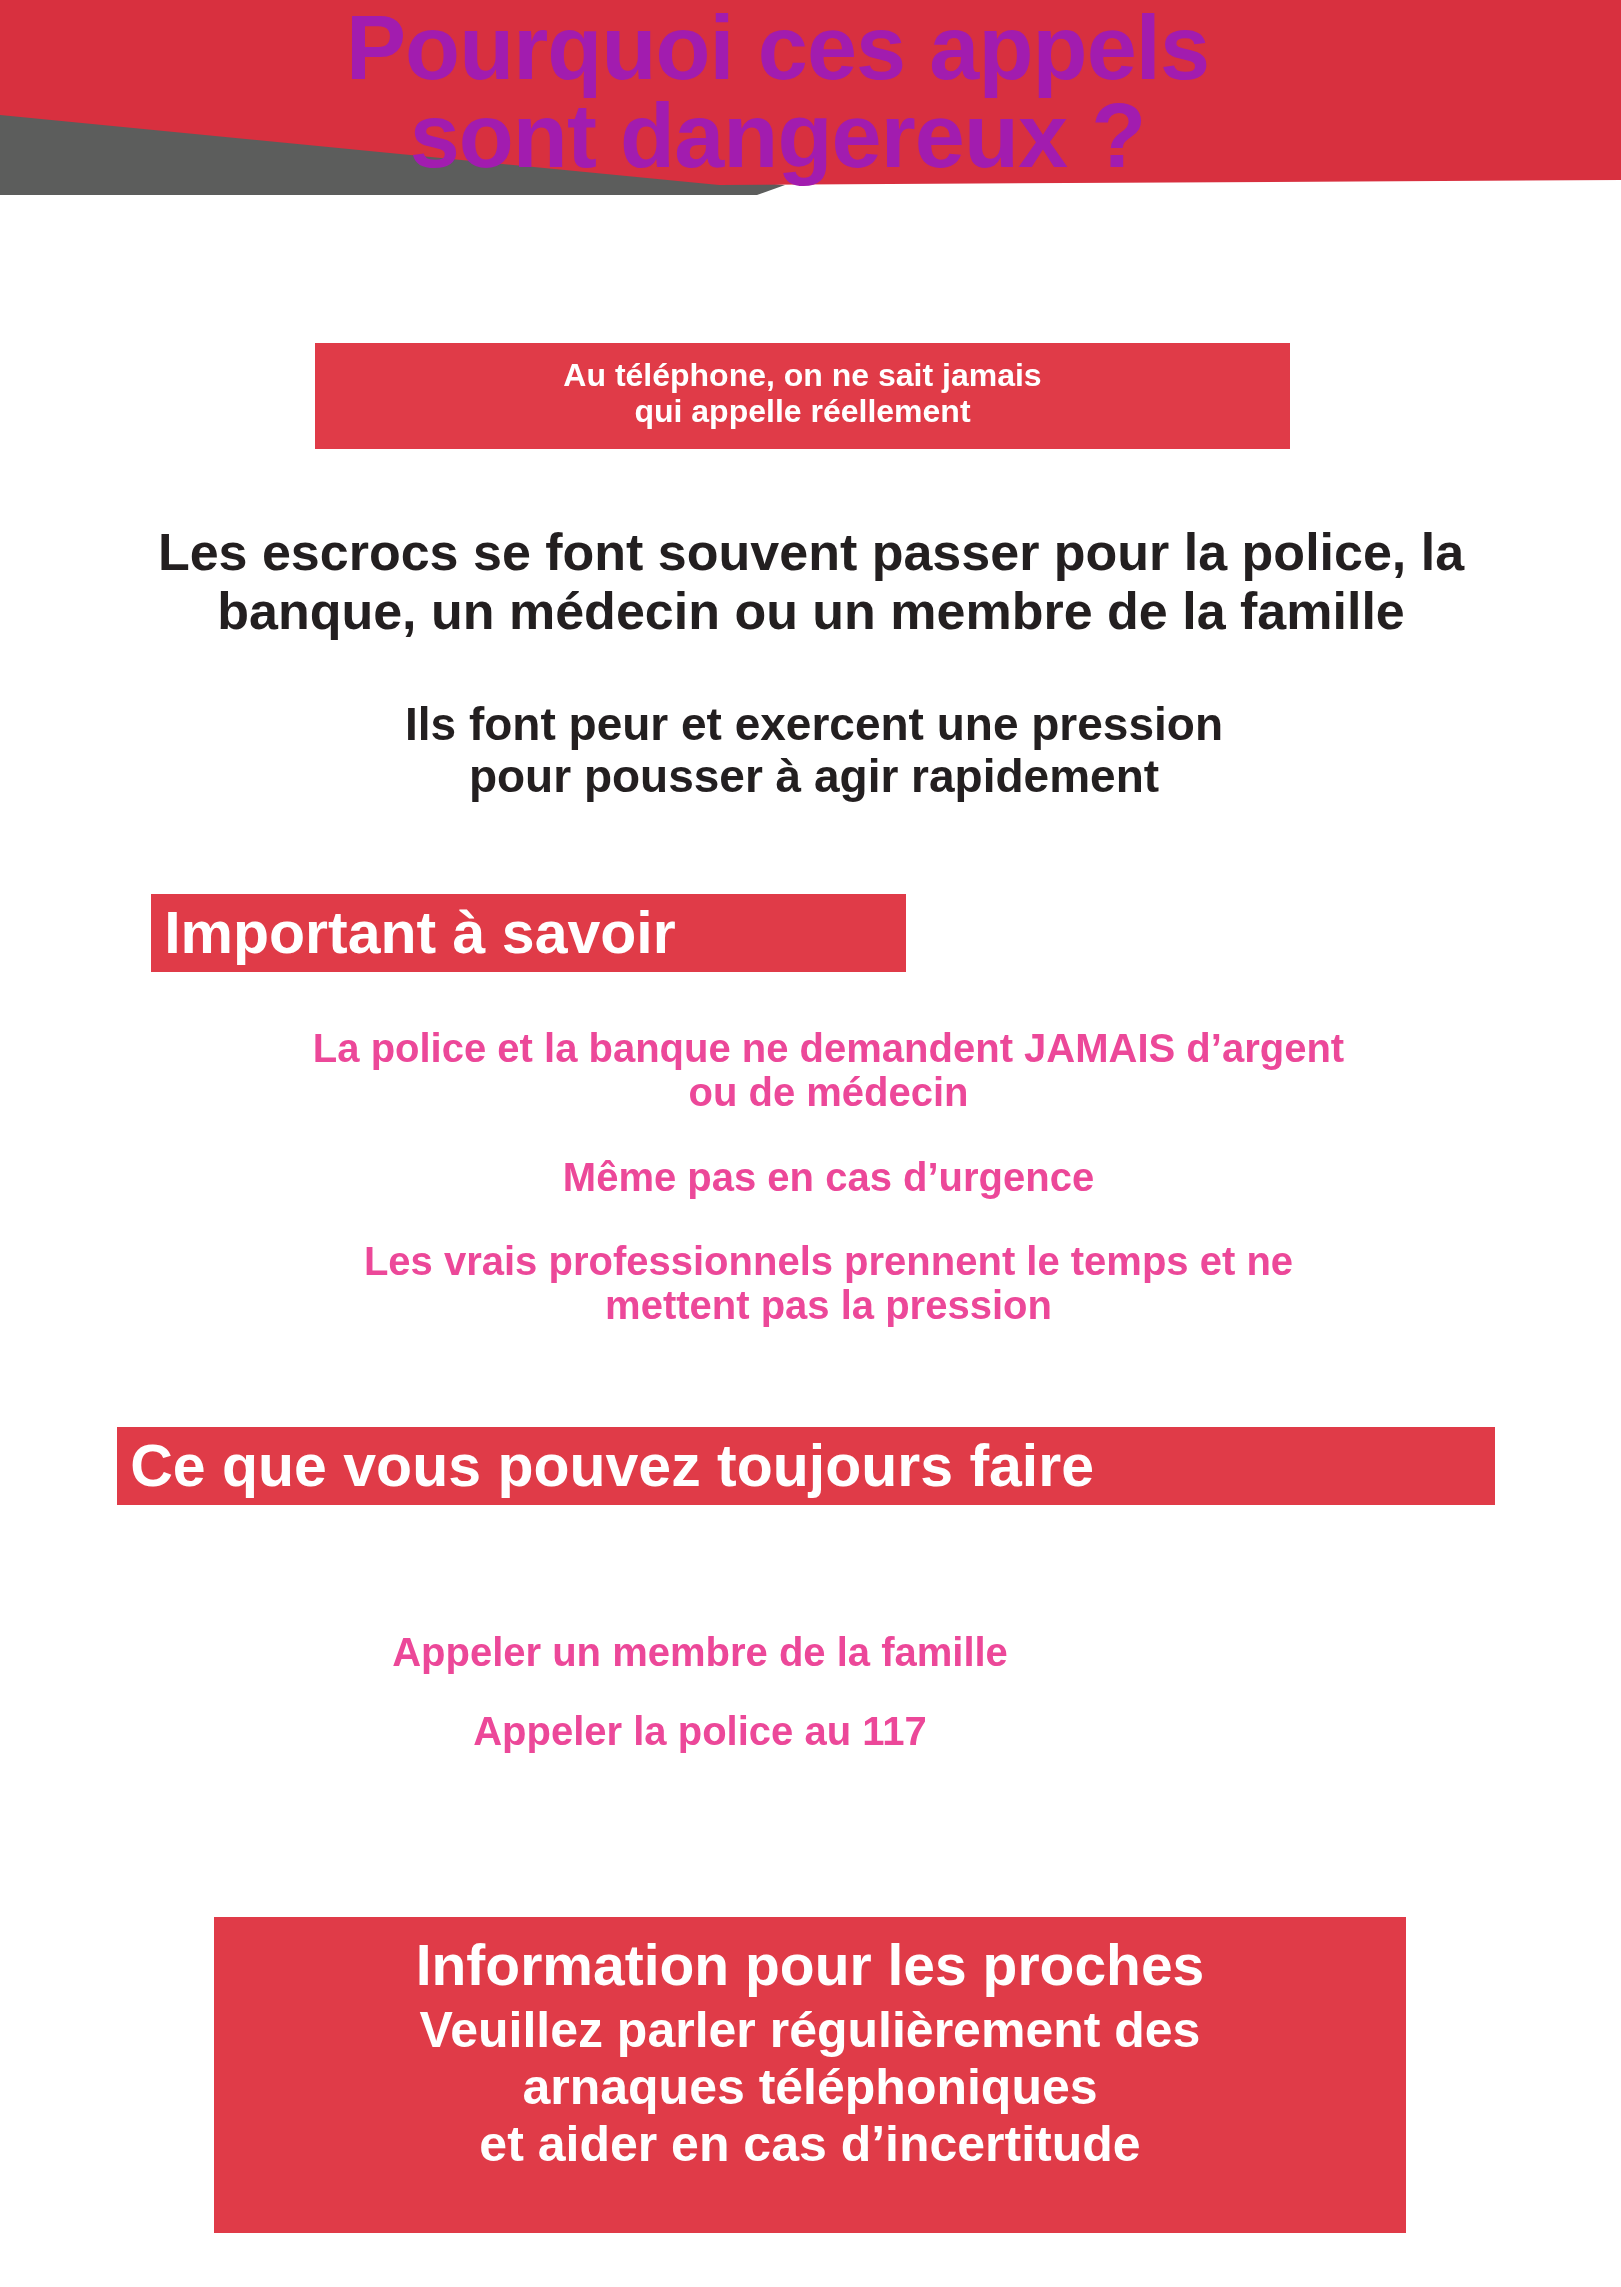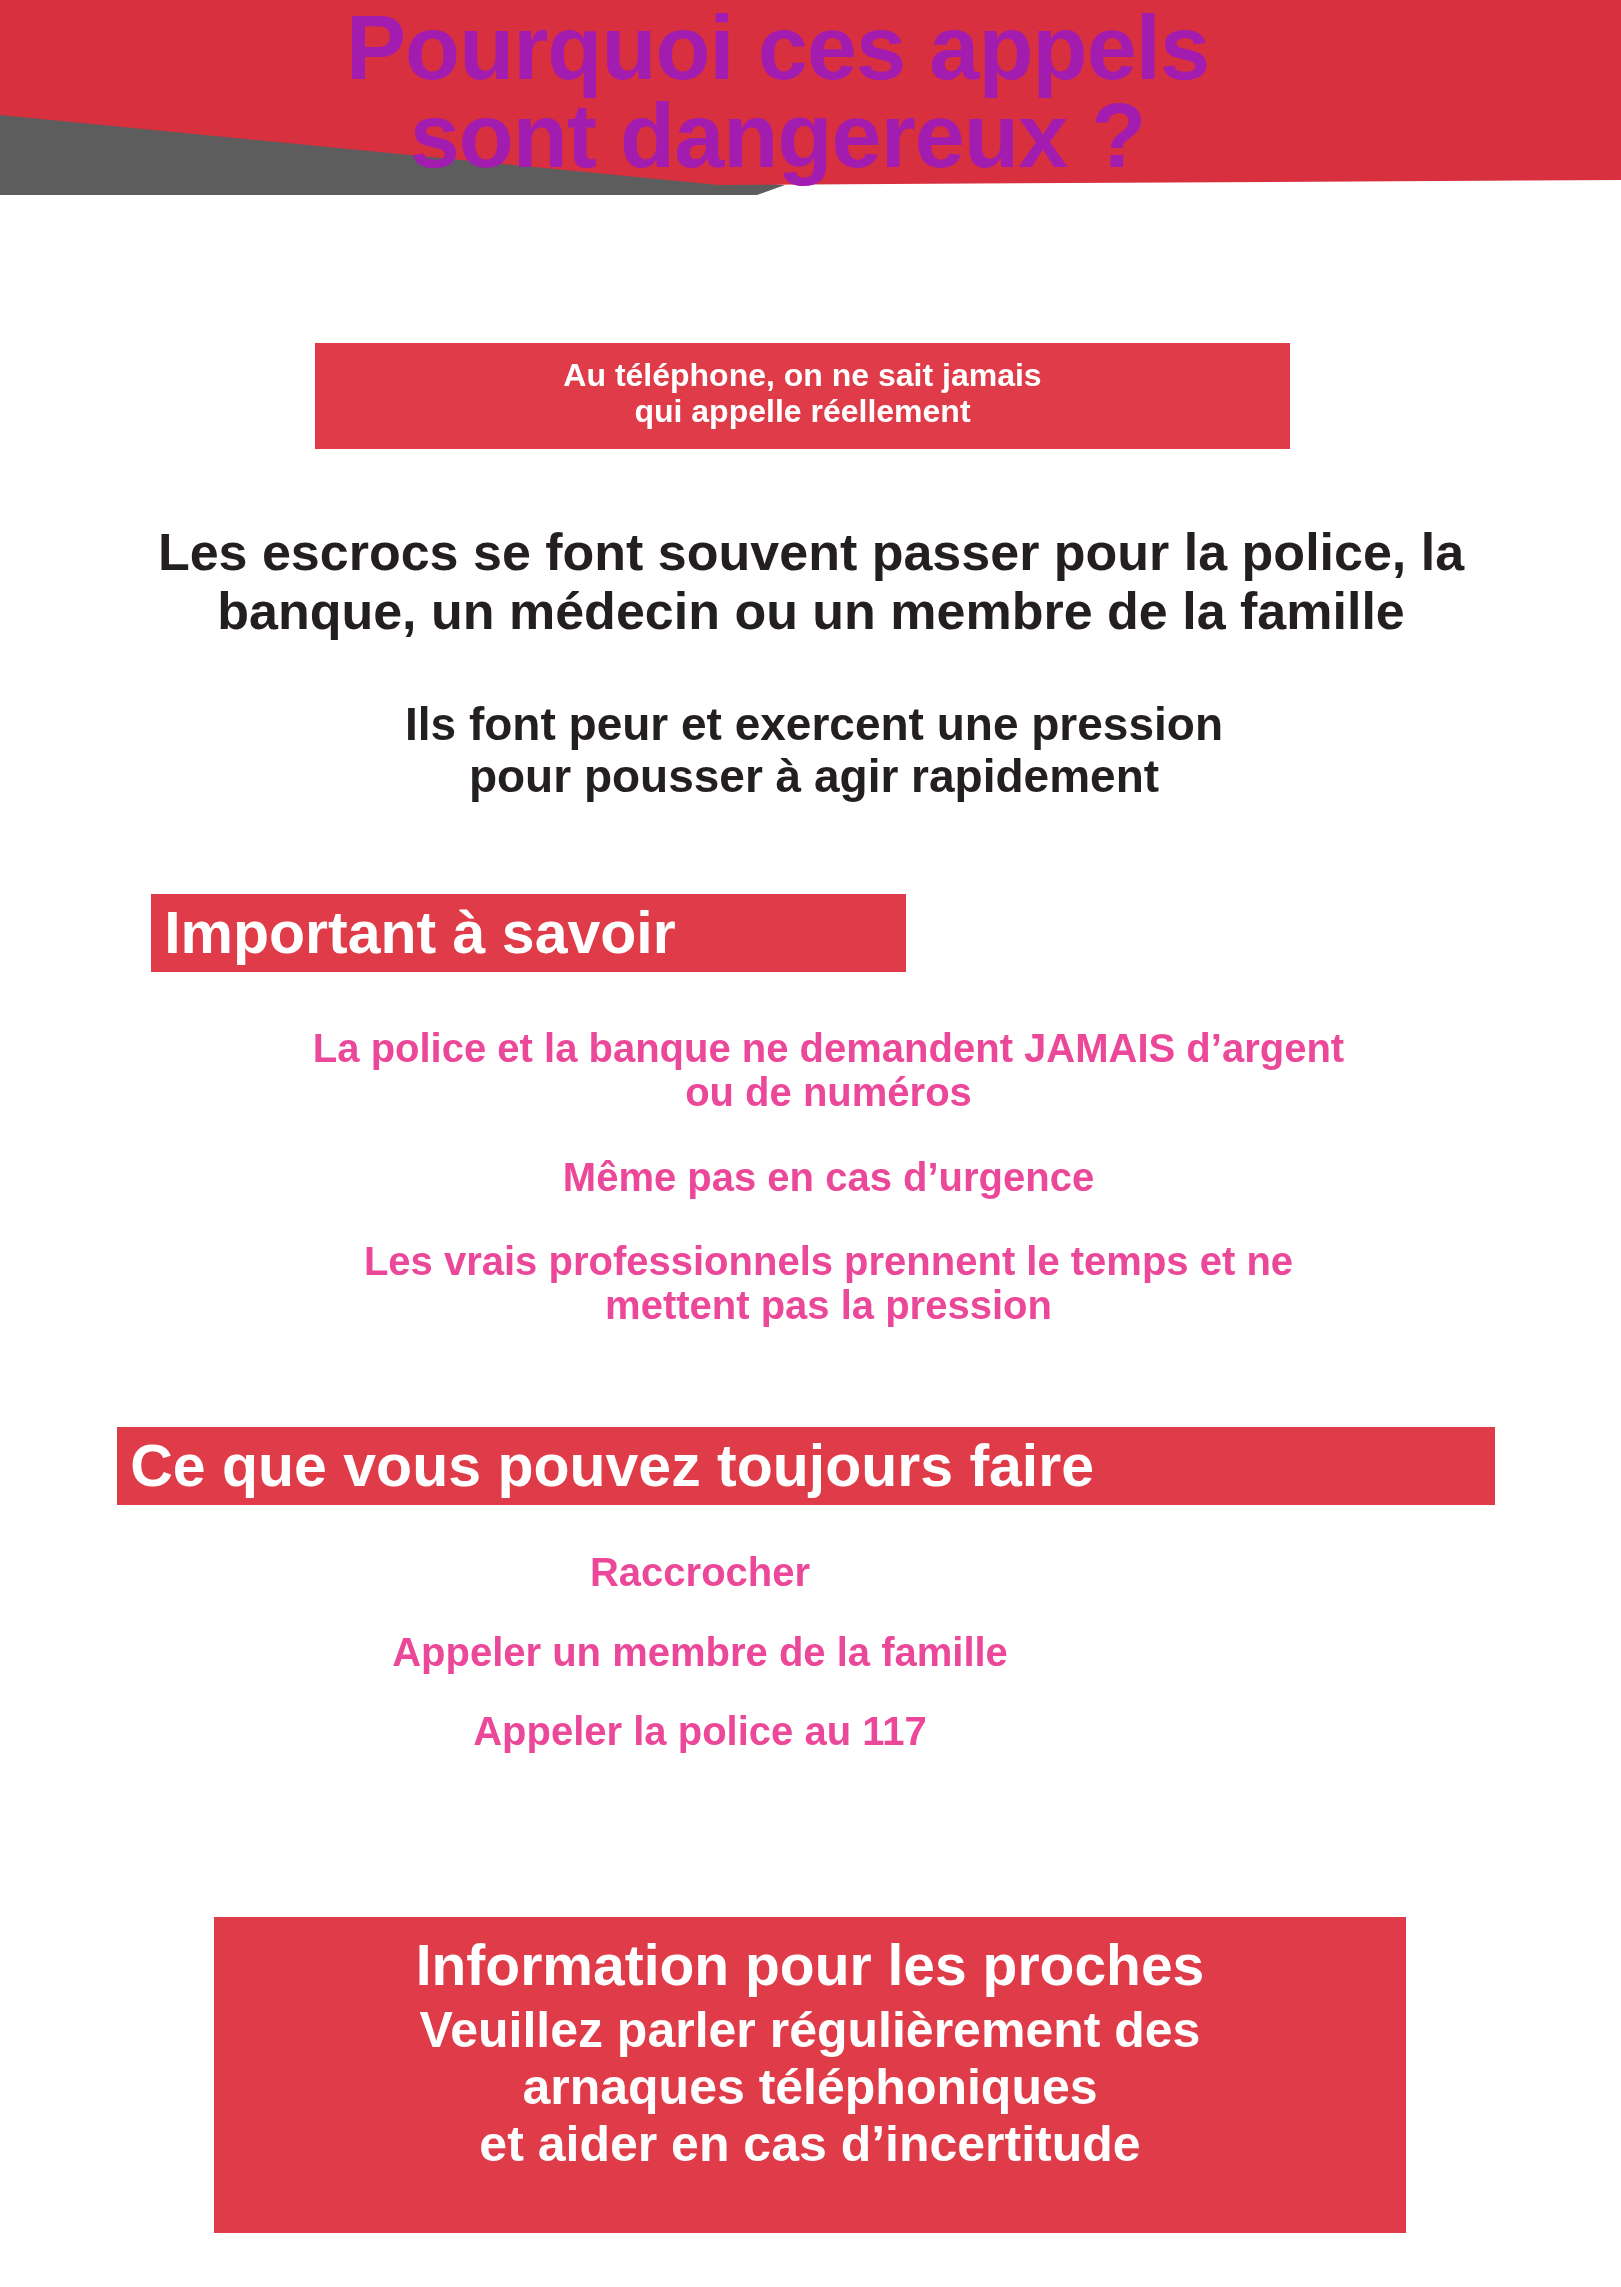--- a/index.html
+++ b/index.html
@@ -202,39 +202,36 @@
     <span class="nowrap-block">Ils font peur et exercent une pression</span>
     <span class="nowrap-block">pour pousser à agir rapidement</span>
   </div>
 
   <div class="redbox" id="section-header-important">
     <span>Important à savoir</span>
   </div>
 
   <div class="list-item" id="item-never-ask">
     <span class="nowrap-block">La police et la banque ne demandent JAMAIS d’argent</span>
-    <span class="nowrap-block">ou de numéros</span>
+    <span class="nowrap-block">ou de médecin</span>
   </div>
 
   <div class="list-item" id="item-even-urgent">
     <span class="nowrap-block">Même pas en cas d’urgence</span>
   </div>
 
   <div class="list-item" id="item-professionals">
     <span class="nowrap-block">Les vrais professionnels prennent le temps et ne</span>
     <span class="nowrap-block">mettent pas la pression</span>
   </div>
 
   <div class="redbox" id="section-header-actions">
     <span>Ce que vous pouvez toujours faire</span>
   </div>
 
-  <div class="list-item" id="item-hangup">
-    <span class="nowrap-block">Raccrocher</span>
-  </div>
 
   <div class="list-item" id="item-call-family">
     <span class="nowrap-block">Appeler un membre de la famille</span>
   </div>
 
   <div class="list-item" id="item-call-police">
     <span class="nowrap-block">Appeler la police au 117</span>
   </div>
 
   <div class="redbox" id="footer-box">

